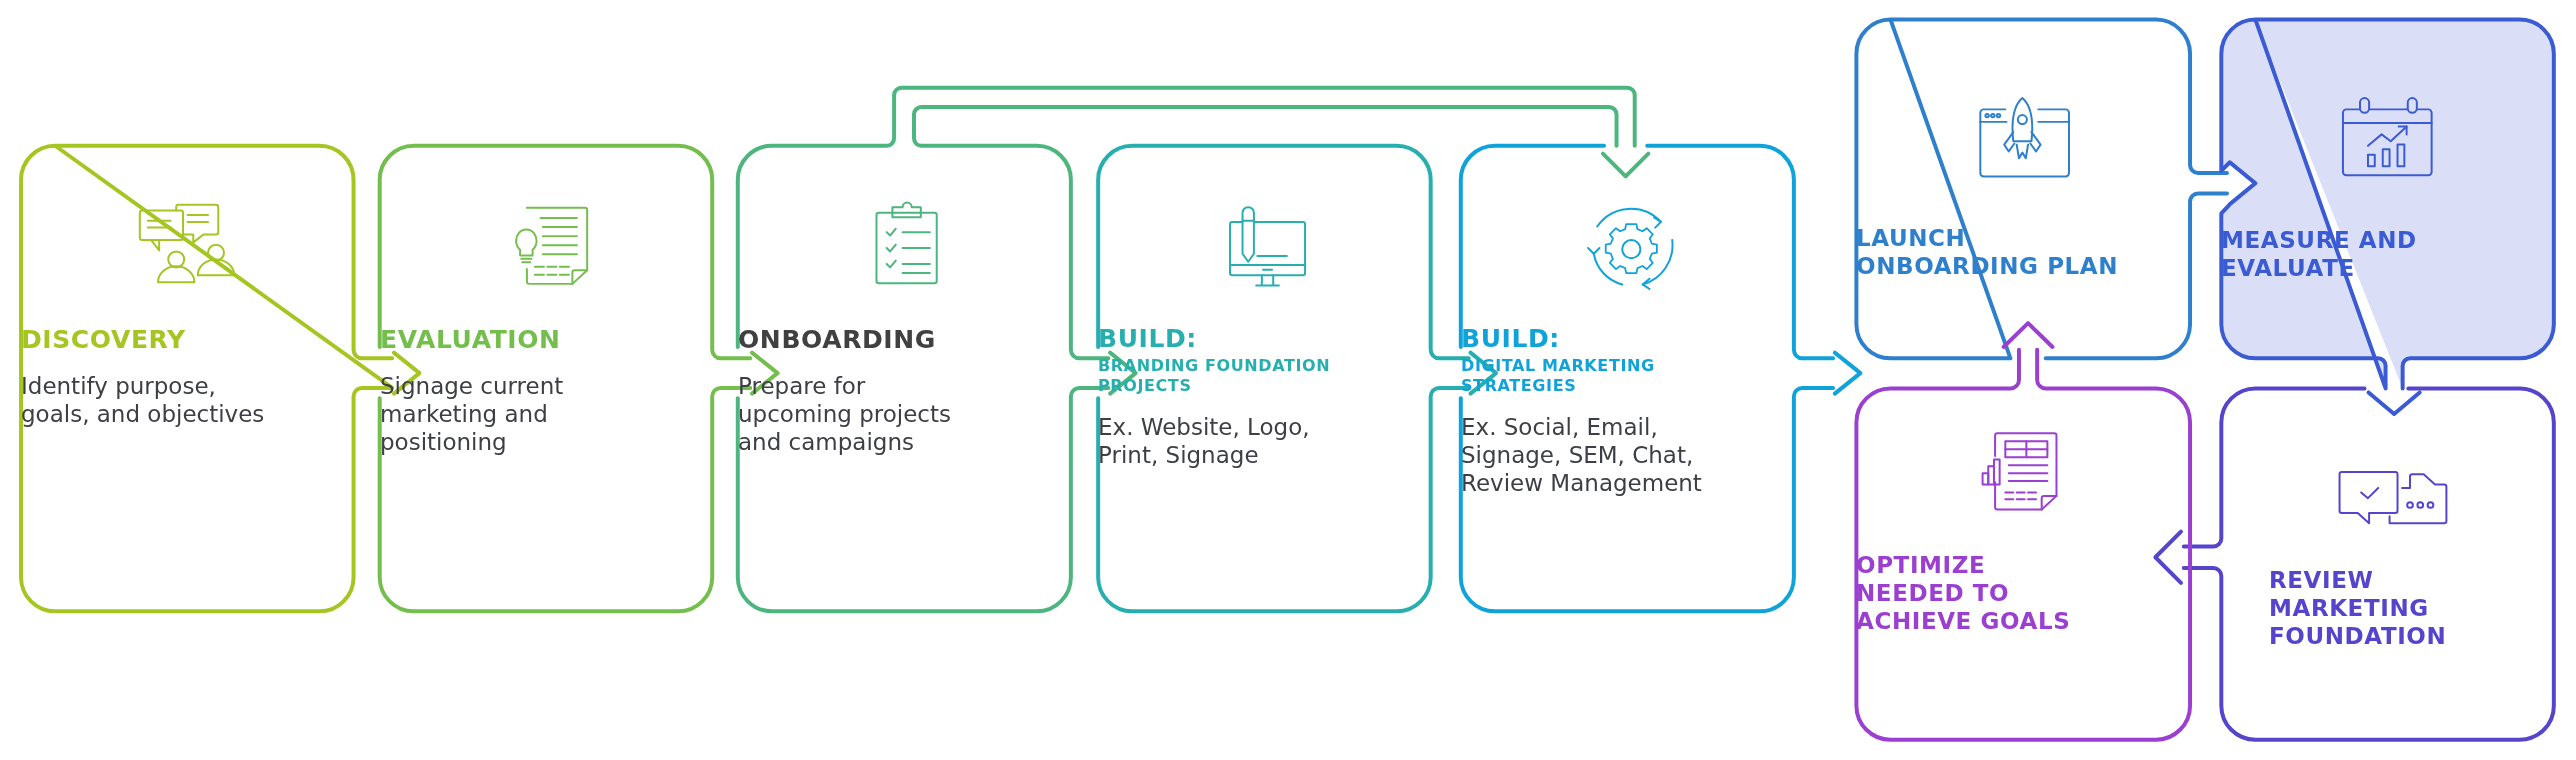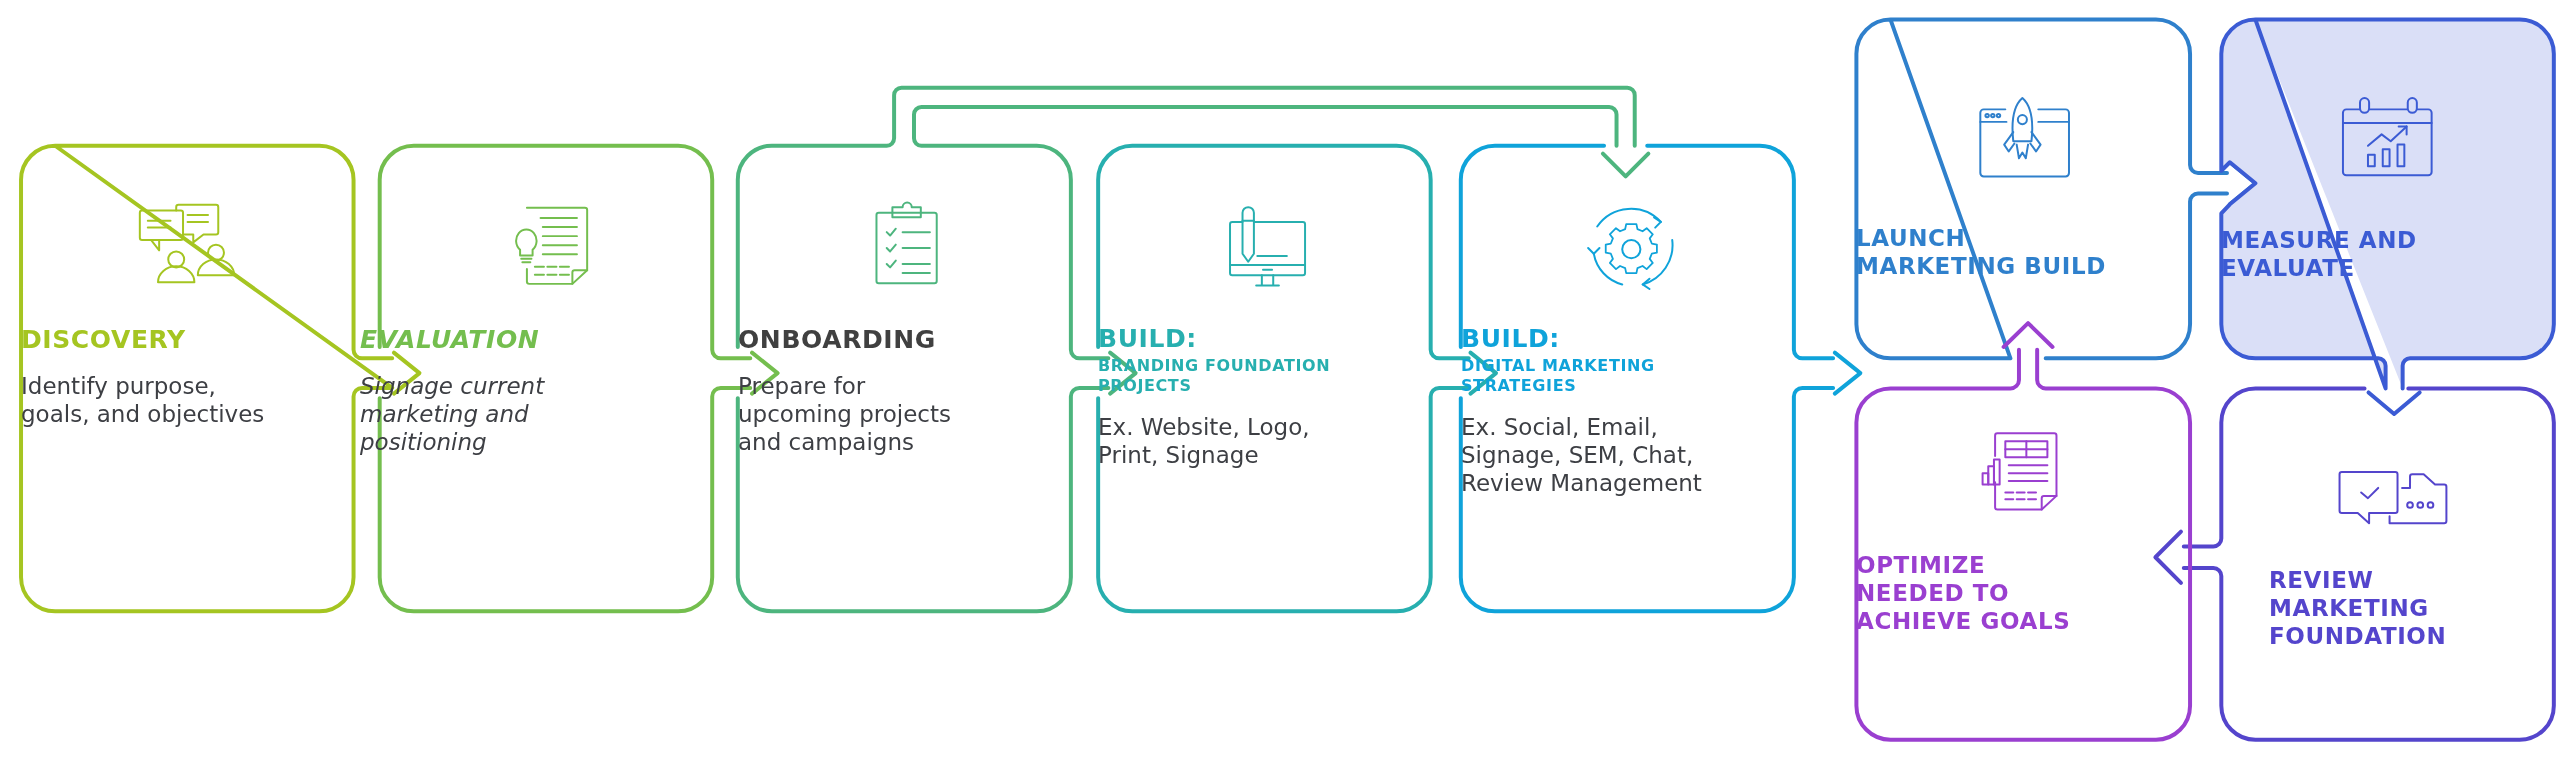--- a/index.html
+++ b/index.html
@@ -181,21 +181,21 @@
 </svg>
 
 <div class="card-text" style="left:21px;width:333px;top:325px;">
   <div class="title" style="color:#A5C521">DISCOVERY</div>
   <div class="desc">
     <div>Identify purpose,</div>
     <div>goals, and objectives</div>
   </div>
 </div>
 
-<div class="card-text" style="left:360px;width:333px;top:325px;font-style:italic;">
+<div class="card-text" style="left:380px;width:333px;top:325px;">
   <div class="title" style="color:#74BE4E">EVALUATION</div>
   <div class="desc">
     <div>Signage current</div>
     <div>marketing and</div>
     <div>positioning</div>
   </div>
 </div>
 
 <div class="card-text" style="left:738px;width:333px;top:325px;">
   <div class="title" style="color:#404040">ONBOARDING</div>
@@ -226,21 +226,21 @@
   </div>
   <div class="desc2">
     <div>Ex. Social, Email,</div>
     <div>Signage, SEM, Chat,</div>
     <div>Review Management</div>
   </div>
 </div>
 
 <div class="card-text rtitle" style="left:1856px;width:334px;top:224px;color:#2F80CC;">
   <div>LAUNCH</div>
-  <div>MARKETING BUILD</div>
+  <div>ONBOARDING PLAN</div>
 </div>
 
 <div class="card-text rtitle" style="left:2221px;width:333px;top:226px;color:#3B5BD4;">
   <div>MEASURE AND</div>
   <div>EVALUATE</div>
 </div>
 
 <div class="card-text rtitle" style="left:2221px;width:371px;top:566px;color:#5445CC;padding-left:48px;">
   <div>REVIEW</div>
   <div>MARKETING</div>

